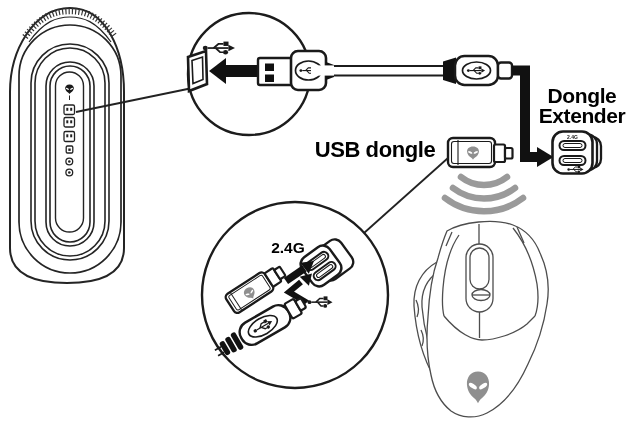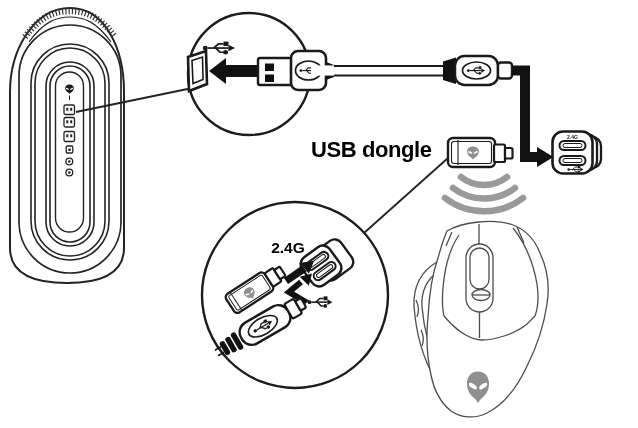--- a/index.html
+++ b/index.html
@@ -2,21 +2,21 @@
 <html><head>
 <meta charset="utf-8">
 <style>
   html,body{margin:0;padding:0;background:#fff;}
   .stage{
     position:relative;width:638px;height:428px;background:#fff;overflow:hidden;
     font-family:"Liberation Sans", sans-serif;
   }
   .stage svg{position:absolute;left:0;top:0;}
   .lbl{position:absolute;color:#000;font-weight:bold;line-height:1.0;}
-  #label-usb-dongle{left:311px;top:139px;width:144px;text-align:left;font-size:22px;letter-spacing:-0.4px;}
+  #label-usb-dongle{left:303px;top:139px;width:144px;text-align:center;font-size:22px;letter-spacing:-0.4px;}
   #label-dongle-extender{left:527px;top:86px;width:110px;text-align:center;font-size:21px;line-height:20px;letter-spacing:-0.4px;}
   #label-dongle-extender span{display:block;}
   #label-24g{left:263px;top:240px;width:50px;text-align:center;font-size:15.5px;}
 </style>
 </head>
 <body>
 
 <div class="stage">
 <svg width="638" height="428" viewBox="0 0 638 428">
   <defs>
@@ -197,14 +197,18 @@
       <rect x="466" y="244" width="27" height="68" rx="13.5"></rect>
       <rect x="470" y="248" width="19" height="41" rx="9.5"></rect>
       <ellipse cx="481" cy="295" rx="9" ry="5.5"></ellipse>
       <path d="M472,295 H490" fill="none"></path>
     </g>
     <use href="#alien-shape" transform="translate(478,385) scale(1.4,1.8)" style="color:#8f8f8f" stroke="none"></use>
   </g>
 </svg>
 
 <div class="lbl" id="label-usb-dongle">USB dongle</div>
+<div class="lbl" id="label-dongle-extender">
+  <span>Dongle</span>
+  <span>Extender</span>
+</div>
 <div class="lbl" id="label-24g">2.4G</div>
 </div>
 
 </body></html>

